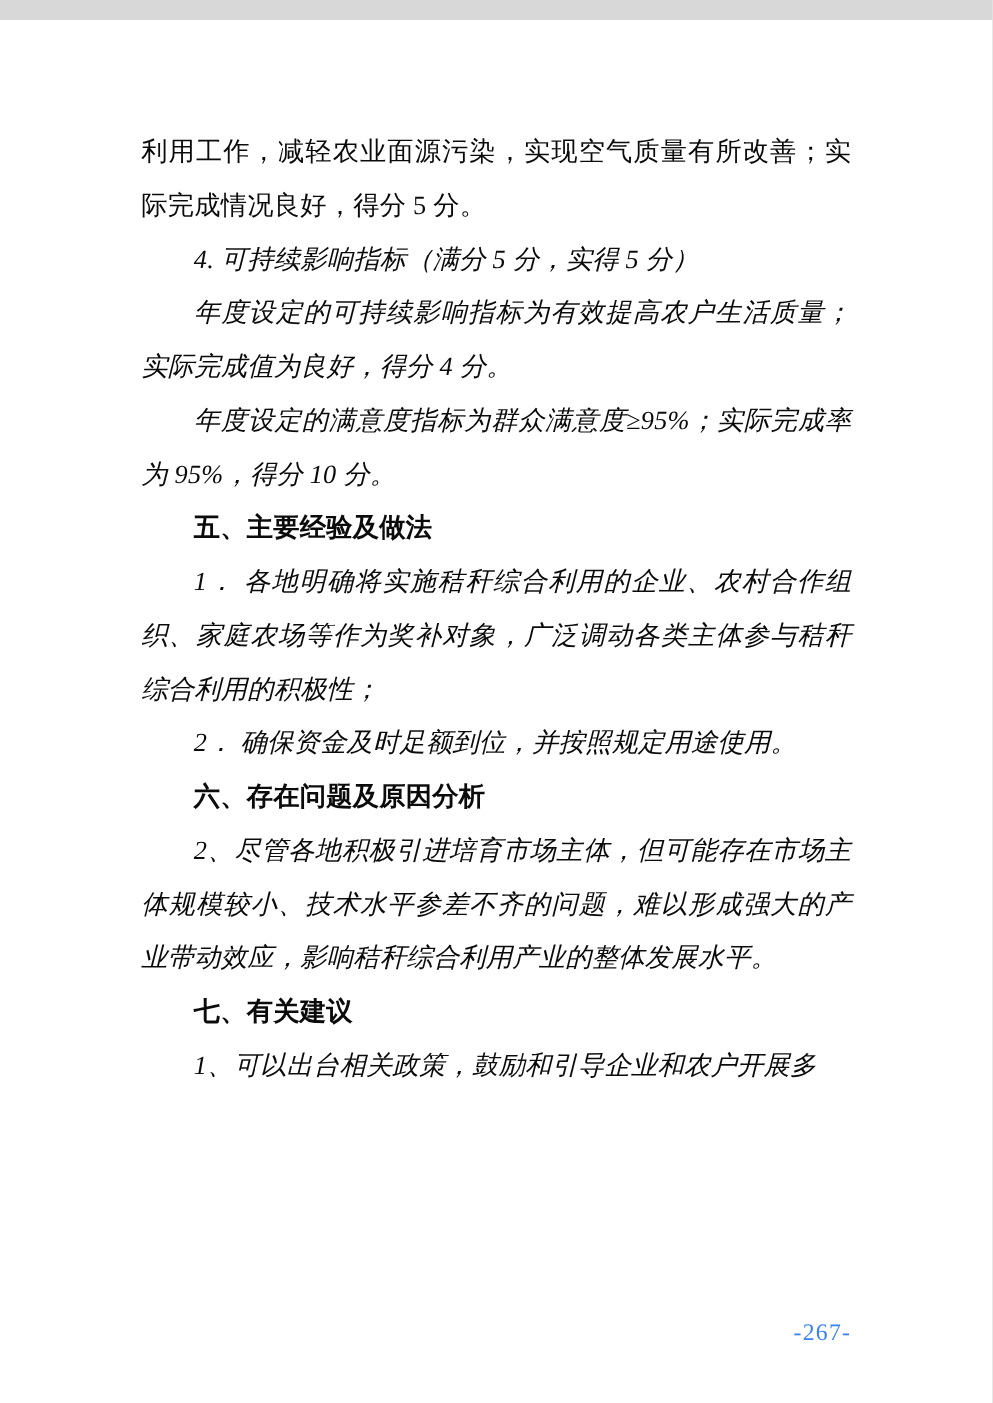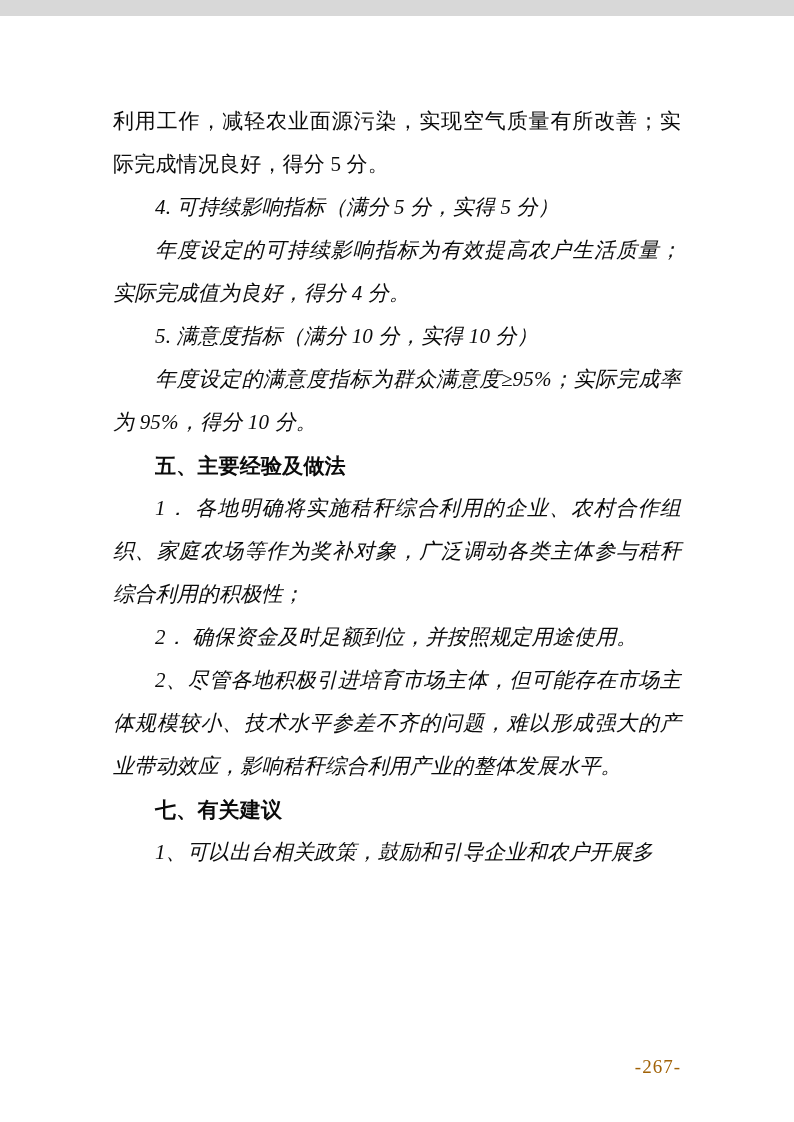--- a/index.html
+++ b/index.html
@@ -41,35 +41,35 @@
     font-weight: bold;
     font-family: "Liberation Sans", "DejaVu Sans", sans-serif;
     font-size: 21px;
   }
   .pagenum {
     position: absolute;
     right: 113px;
     bottom: 60px;
     font-family: "Liberation Serif", "DejaVu Serif", serif;
     font-size: 19px;
-    color: #a16207;
+    color: #3b82f6;
     letter-spacing: 1px;
   }
 </style>
 </head>
 <body>
 
 <div class="page">
   <div class="content">
     <p class="body">利用工作，减轻农业面源污染，实现空气质量有所改善；实际完成情况良好，得分 5 分。</p>
     <p class="indent">4. 可持续影响指标（满分 5 分，实得 5 分）</p>
     <p class="indent">年度设定的可持续影响指标为有效提高农户生活质量；实际完成值为良好，得分 4 分。</p>
-    <p class="indent">5. 满意度指标（满分 10 分，实得 10 分）</p>
     <p class="indent">年度设定的满意度指标为群众满意度≥95%；实际完成率为 95%，得分 10 分。</p>
     <p class="heading">五、主要经验及做法</p>
     <p class="indent">1． 各地明确将实施秸秆综合利用的企业、农村合作组织、家庭农场等作为奖补对象，广泛调动各类主体参与秸秆综合利用的积极性；</p>
     <p class="indent">2． 确保资金及时足额到位，并按照规定用途使用。</p>
+    <p class="heading">六、存在问题及原因分析</p>
     <p class="indent">2、尽管各地积极引进培育市场主体，但可能存在市场主体规模较小、技术水平参差不齐的问题，难以形成强大的产业带动效应，影响秸秆综合利用产业的整体发展水平。</p>
     <p class="heading">七、有关建议</p>
     <p class="indent">1、可以出台相关政策，鼓励和引导企业和农户开展多</p>
   </div>
   <div class="pagenum">-267-</div>
 </div>
 
 </body></html>

